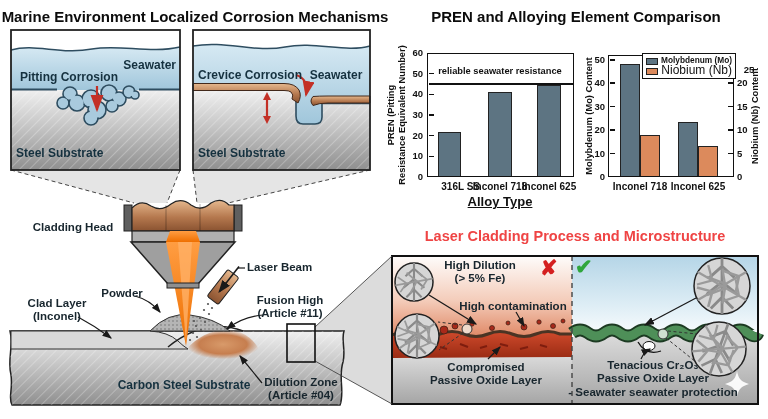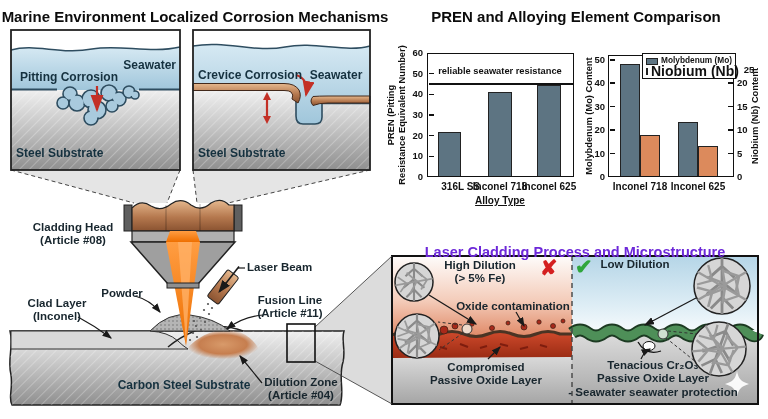--- a/index.html
+++ b/index.html
@@ -4,21 +4,21 @@
 <style>
   html,body{margin:0;padding:0;background:#fff;}
   #canvas{position:relative;width:768px;height:419px;background:#ffffff;overflow:hidden;
           font-family:"Liberation Sans",sans-serif;}
   .t{position:absolute;color:#18262e;line-height:1.15;white-space:nowrap;}
   .c{text-align:center;}
   .r{text-align:right;}
   .lbl{font-size:11.5px;font-weight:600;}
   .plbl{font-size:12px;font-weight:600;color:#15313f;}
   .title{font-size:15px;font-weight:700;color:#0c0c0c;}
-  .ptitle{font-size:14.5px;font-weight:700;color:#6d28d9;margin-top:16px;}
+  .ptitle{font-size:14.5px;font-weight:700;color:#ef4444;}
   .tick{font-size:9.5px;font-weight:700;color:#111;width:24px;}
   .cat{font-size:10px;font-weight:700;color:#111;}
   .axlbl{font-size:9.3px;font-weight:700;color:#111;}
   .ann{font-size:9.3px;font-weight:600;color:#111;}
   .frame{position:absolute;border:1.5px solid #111;box-sizing:border-box;}
   .bar{position:absolute;box-sizing:border-box;border:1px solid #222;border-bottom:none;}
   .bar-mo{background:#5d7482;}
   .bar-nb{background:#dc8a5c;}
   .tkm{position:absolute;width:5px;height:1.5px;background:#111;}
   .rot{transform:translate(-50%,-50%) rotate(-90deg);}
@@ -277,37 +277,35 @@
 
 <div class="t plbl r" style="left:96px;top:59px;width:80px;">Seawater</div>
 <div class="t plbl c" style="left:20px;top:71px;width:92px;">Pitting Corrosion</div>
 <div class="t plbl" style="left:16px;top:147px;">Steel Substrate</div>
 
 <div class="t plbl c" style="left:198px;top:69px;width:98px;">Crevice Corrosion</div>
 <div class="t plbl c" style="left:305px;top:69px;width:62px;">Seawater</div>
 <div class="t plbl" style="left:198px;top:147px;">Steel Substrate</div>
 
 <div class="t lbl c" style="left:24px;top:221px;width:98px;">Cladding Head</div>
-<div class="t lbl c" style="left:24px;top:234px;width:98px;">(Article #08)</div>
 <div class="t lbl" style="left:247px;top:261px;">Laser Beam</div>
 <div class="t lbl c" style="left:94px;top:287px;width:56px;">Powder</div>
 <div class="t lbl c" style="left:18px;top:297px;width:78px;">Clad Layer</div>
 <div class="t lbl c" style="left:18px;top:310px;width:78px;">(Inconel)</div>
-<div class="t lbl c" style="left:250px;top:294px;width:80px;">Fusion Line</div>
+<div class="t lbl c" style="left:250px;top:294px;width:80px;">Fusion High</div>
 <div class="t lbl c" style="left:250px;top:307px;width:80px;">(Article #11)</div>
 <div class="t plbl c" style="left:106px;top:379px;width:156px;">Carbon Steel Substrate</div>
 <div class="t lbl c" style="left:260px;top:376px;width:82px;">Dilution Zone</div>
 <div class="t lbl c" style="left:260px;top:389px;width:82px;">(Article #04)</div>
 
 <div class="t lbl c" style="left:428px;top:259px;width:104px;">High Dilution</div>
 <div class="t lbl c" style="left:428px;top:272px;width:104px;">(&gt; 5% Fe)</div>
 <div class="mark" style="left:540px;top:257px;color:#d41f1f;">✘</div>
 <div class="mark" style="left:575px;top:256px;color:#2fa63c;">✔</div>
-<div class="t lbl c" style="left:585px;top:258px;width:100px;">Low Dilution</div>
-<div class="t lbl c" style="left:443px;top:300px;width:140px;">Oxide contamination</div>
+<div class="t lbl c" style="left:443px;top:300px;width:140px;">High contamination</div>
 <div class="t lbl c" style="left:416px;top:361px;width:140px;">Compromised</div>
 <div class="t lbl c" style="left:416px;top:374px;width:140px;">Passive Oxide Layer</div>
 <div class="t lbl c" style="left:568px;top:359px;width:170px;">Tenacious Cr₂O₃</div>
 <div class="t lbl c" style="left:568px;top:372px;width:170px;">Passive Oxide Layer</div>
 <div class="t lbl c" style="left:568px;top:386px;width:170px;">- Seawater seawater protection</div>
 
 <div class="frame" style="left:427px;top:53px;width:147px;height:124px;"></div>
 <div style="position:absolute;left:428.5px;top:83px;width:144px;height:2px;background:#111;"></div>
 <div class="t ann c" style="left:430px;top:66px;width:140px;">reliable seawater resistance</div>
 
@@ -324,41 +322,41 @@
 <div class="t tick r" style="left:399px;top:172px;">0</div>
 <div class="tkm" style="left:428.5px;top:72.9px;"></div>
 <div class="tkm" style="left:428.5px;top:93.5px;"></div>
 <div class="tkm" style="left:428.5px;top:114.2px;"></div>
 <div class="tkm" style="left:428.5px;top:134.9px;"></div>
 <div class="tkm" style="left:428.5px;top:155.5px;"></div>
 
 <div class="t cat c" style="left:420px;top:181px;width:60px;text-align:right;">316L SS</div>
 <div class="t cat c" style="left:470px;top:181px;width:60px;">Inconel 718</div>
 <div class="t cat c" style="left:519px;top:181px;width:60px;">Inconel 625</div>
-<div class="t cat c" style="left:450px;top:195px;width:100px;font-size:10px;text-decoration:underline;">Alloy Type</div>
+<div class="t cat c" style="left:450px;top:195px;width:100px;font-size:13px;text-decoration:underline;">Alloy Type</div>
 <div class="t axlbl c rot" style="left:397px;top:115px;width:150px;">
   <div>PREN (Pitting</div>
   <div>Resistance Equivalent Number)</div>
 </div>
 
 <div class="frame" style="left:608px;top:55px;width:126px;height:122px;"></div>
 
 <div class="bar bar-mo" style="left: 620px; width: 20px; bottom: 243.5px; height: 111.2px;"></div>
 <div class="bar bar-nb" style="left: 640px; width: 20px; bottom: 243.5px; height: 40.8px;"></div>
 <div class="bar bar-mo" style="left: 678px; width: 20px; bottom: 243.5px; height: 53.3px;"></div>
 <div class="bar bar-nb" style="left: 698px; width: 20px; bottom: 243.5px; height: 29.2px;"></div>
 
 <div class="legend">
   <div class="lrow">
         <span class="sw bar-mo"></span>
         <span class="t" style="position:static;font-size:8.3px;font-weight:600;color:#111;">Molybdenum (Mo)</span>
       </div>
   <div class="lrow">
         <span class="sw bar-nb"></span>
-        <span class="t" style="position:static;font-size:14px;font-weight:700;color:#111;">Niobium (Nb)</span>
+        <span class="t" style="position:static;font-size:12px;font-weight:400;color:#111;">Niobium (Nb)</span>
       </div>
 </div>
 
 <div class="t tick r" style="left:581px;top:54.8px;">50</div>
 <div class="t tick r" style="left:581px;top:78.2px;">40</div>
 <div class="t tick r" style="left:581px;top:101.5px;">30</div>
 <div class="t tick r" style="left:581px;top:125px;">20</div>
 <div class="t tick r" style="left:581px;top:148.5px;">10</div>
 <div class="t tick r" style="left:581px;top:172px;">0</div>
 <div class="t tick" style="left:737px;top:65px;text-align:center;">25</div>

